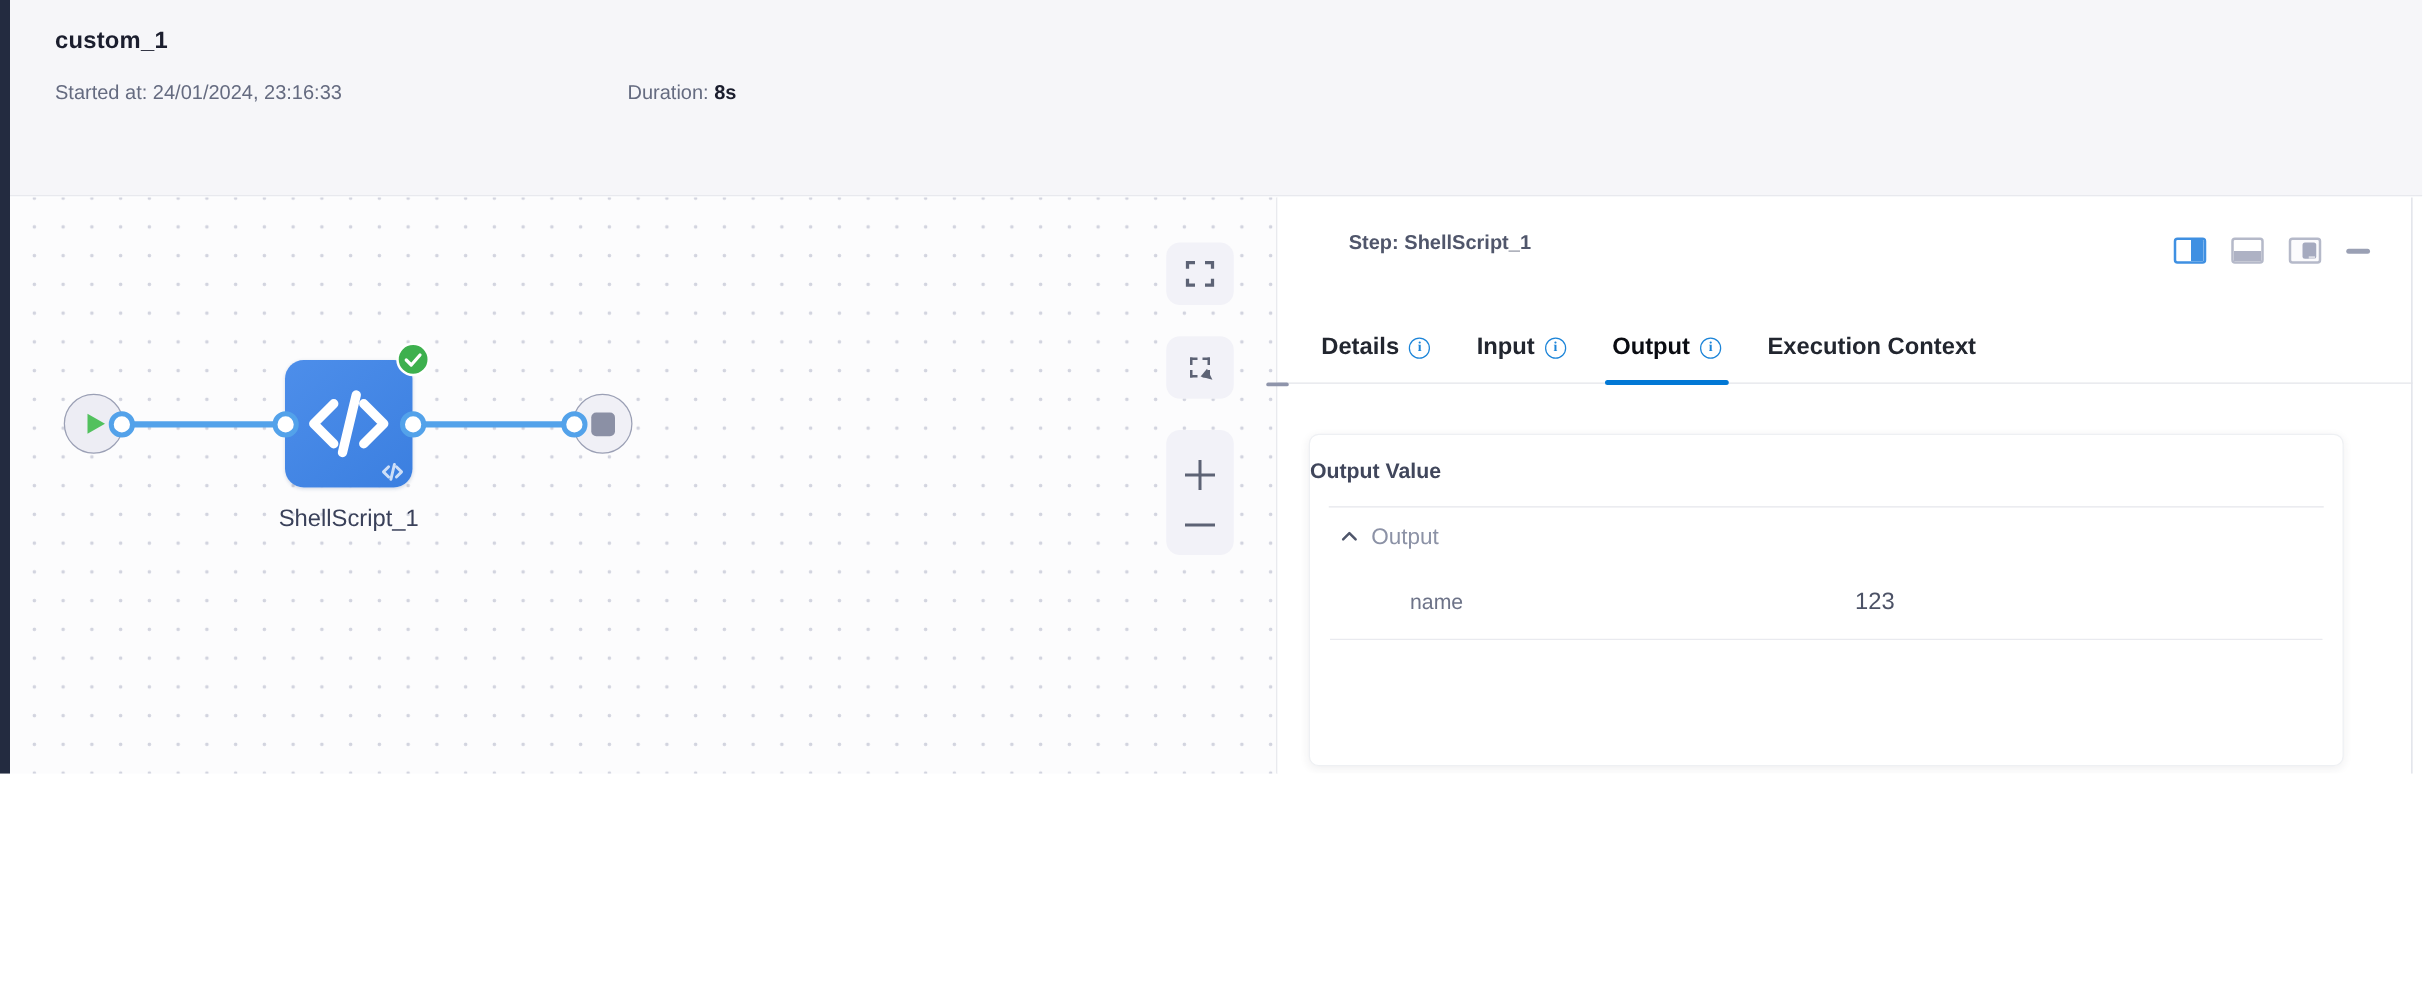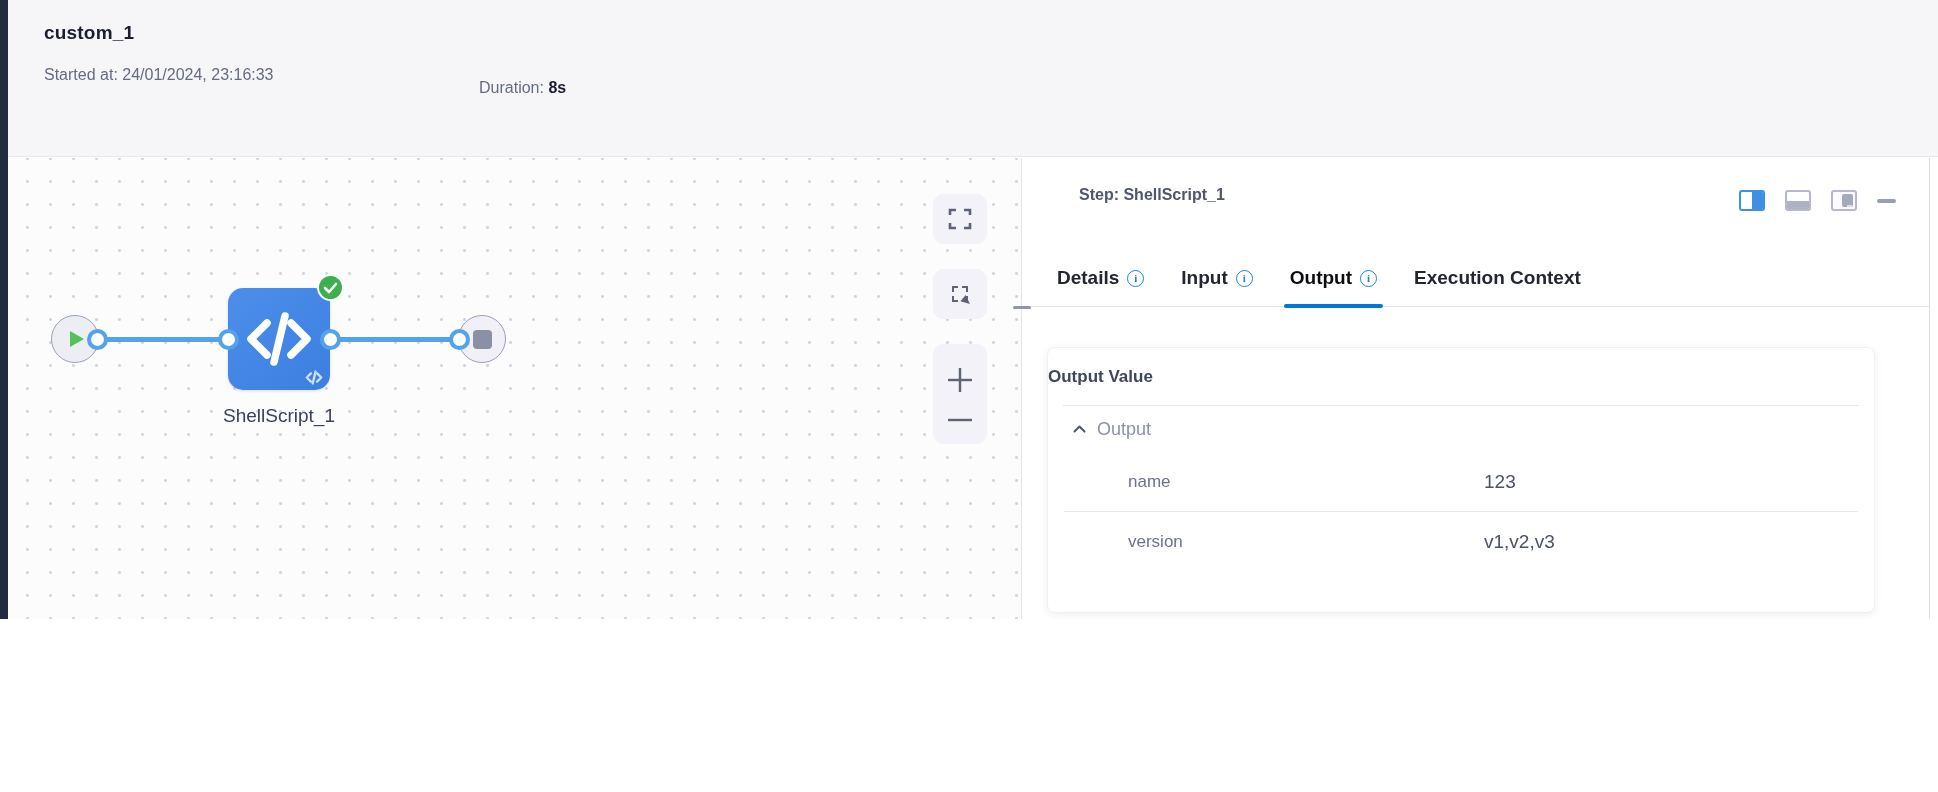--- a/index.html
+++ b/index.html
@@ -7,21 +7,21 @@
   .page { position:relative; width:1938px; height:619px; background:#fff; overflow:hidden; }
 
   
   .left-strip { position:absolute; left:0; top:0; width:8px; height:792px; background:#232b40; z-index:6; }
 
   
   .top-header { position:absolute; left:8px; top:0; width:1930px; height:157px; background:#f6f6f9; border-bottom:1px solid #e8e9ee; }
   .exec-title { position:absolute; left:36px; top:22px; font-size:19px; font-weight:700; color:#1b1e2e; letter-spacing:.2px; }
   .meta { position:absolute; top:66px; font-size:16px; color:#656b80; }
   .meta-started { left:36px; }
-  .meta-duration { left:471px;margin-top:13px; }
+  .meta-duration { left:494px; }
   .meta b { color:#1b1e2e; font-weight:700; }
 
   
   .canvas { position:absolute; left:8px; top:158px; width:1014px; height:634px;
     background-color:#fcfcfd;
     background-image:radial-gradient(circle,#d2d4df 1.2px, transparent 1.7px);
     background-size:23px 23px; background-position:8px 12px;
     border-right:1px solid #e2e3e9; }
 
   .edge { position:absolute; height:5px; background:#53a2ea; top:179px; z-index:1; }
@@ -233,20 +233,16 @@
         </span>
         <span>Output</span>
       </div>
 
 
       <div class="kvrow">
         <div class="k">name</div>
         <div class="v">123</div>
       </div>
       <div class="row-sep"></div>
-      <div class="kvrow">
-        <div class="k">version</div>
-        <div class="v">v1,v2,v3</div>
-      </div>
     </div>
 
   </div>
 </div>
 
 </body></html>

